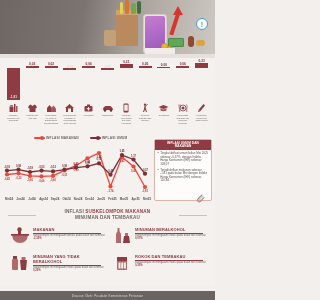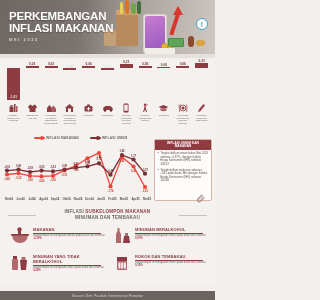--- a/index.html
+++ b/index.html
@@ -129,25 +129,20 @@
   <div class="art arrow-up"></div>
   <div class="art money"></div>
   <div class="art coin" style="left:161px;top:43px;"></div>
   <div class="art coin" style="left:166px;top:46px;"></div>
   <div class="art veg" style="left:188px;top:36px;width:6px;height:11px;background:#8c4a2f;border-radius:3px;"></div>
   <div class="art veg" style="left:196px;top:40px;width:9px;height:6px;background:#d9a441;border-radius:3px;"></div>
   <div class="art excl-badge">!</div>
   <div class="art veg" style="left:104px;top:30px;width:12px;height:16px;background:#c2a078;"></div>
   <div class="art veg" style="left:145px;top:48px;width:30px;height:6px;background:#f0ece7;border-radius:1px;"></div>
 
-  <div class="header-title">
-    <div class="ln">PERKEMBANGAN</div>
-    <div class="ln">INFLASI MAKANAN</div>
-    <div class="header-sub">MEI 2025</div>
-  </div>
   <div class="hdr-band"></div>
 </div>
 
 <div class="bars-wrap">
   <div class="bars" id="bars">
       <div class="bar-col" style="left: 1.90909px; height: 45px;">
         <div class="bar-rect" style="top: 8px; height: 31.675px;"></div>
         <div class="bar-val" style="top: 34.675px; color: rgb(232, 221, 216);">-1,81</div>
       </div>
       <div class="bar-col" style="left: 20.7273px; height: 45px;">

